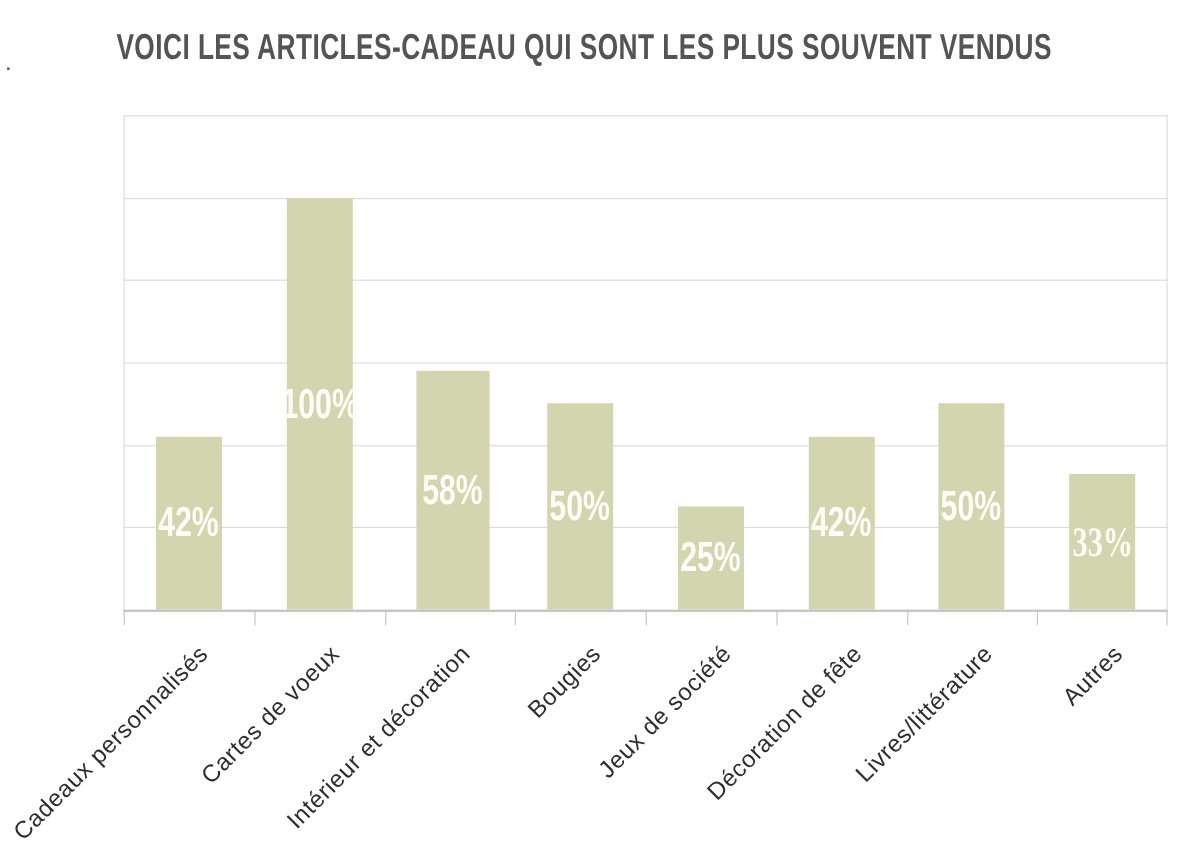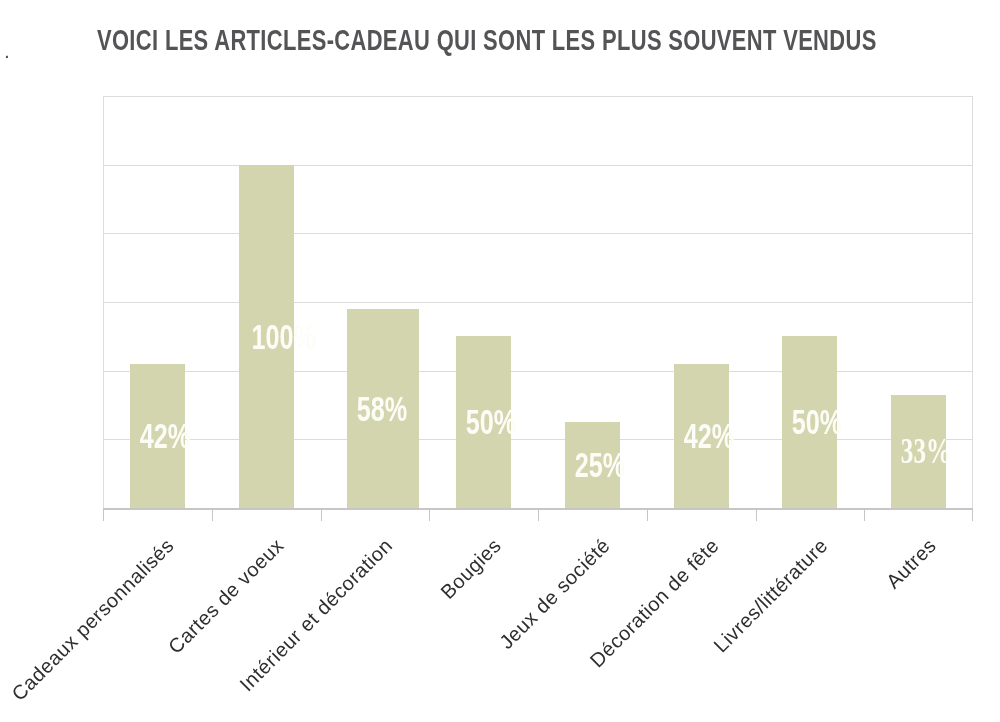--- a/index.html
+++ b/index.html
@@ -63,21 +63,21 @@
     position: absolute;
     left: 0; right: 0; height: 1px;
     background: var(--grid);
   }
   .bar {
     position: absolute;
     bottom: 0;
     background: var(--bar);
     display: flex;
     align-items: center;
-    justify-content: flex-start;
+    justify-content: center;
   }
   .bar-value {
     font-size: 35px;
     font-weight: bold;
     color: var(--value_text);
     white-space: nowrap;
     letter-spacing: 0px;
     transform: scaleX(0.72);
     transform-origin: 50% 50%;
   }
@@ -124,21 +124,21 @@
         <div class="gridline" style="top: 137px;"></div>
         <div class="gridline" style="top: 69px;"></div>
       </div>
     <div>
         <div class="bar" style="left: 27px; width: 55px; height: 144px;">
           <span class="bar-value">42%</span>
         </div>
         <div class="bar" style="left: 136px; width: 55px; height: 343px;">
           <span class="bar-value">100%</span>
         </div>
-        <div class="bar" style="left: 244px; width: 72px; height: 199px; margin-top: 12px;">
+        <div class="bar" style="left: 244px; width: 61px; height: 199px; margin-top: 12px;">
           <span class="bar-value">58%</span>
         </div>
         <div class="bar" style="left: 353px; width: 55px; height: 172px;">
           <span class="bar-value">50%</span>
         </div>
         <div class="bar" style="left: 462px; width: 55px; height: 86px;">
           <span class="bar-value">25%</span>
         </div>
         <div class="bar" style="left: 571px; width: 55px; height: 144px;">
           <span class="bar-value">42%</span>

